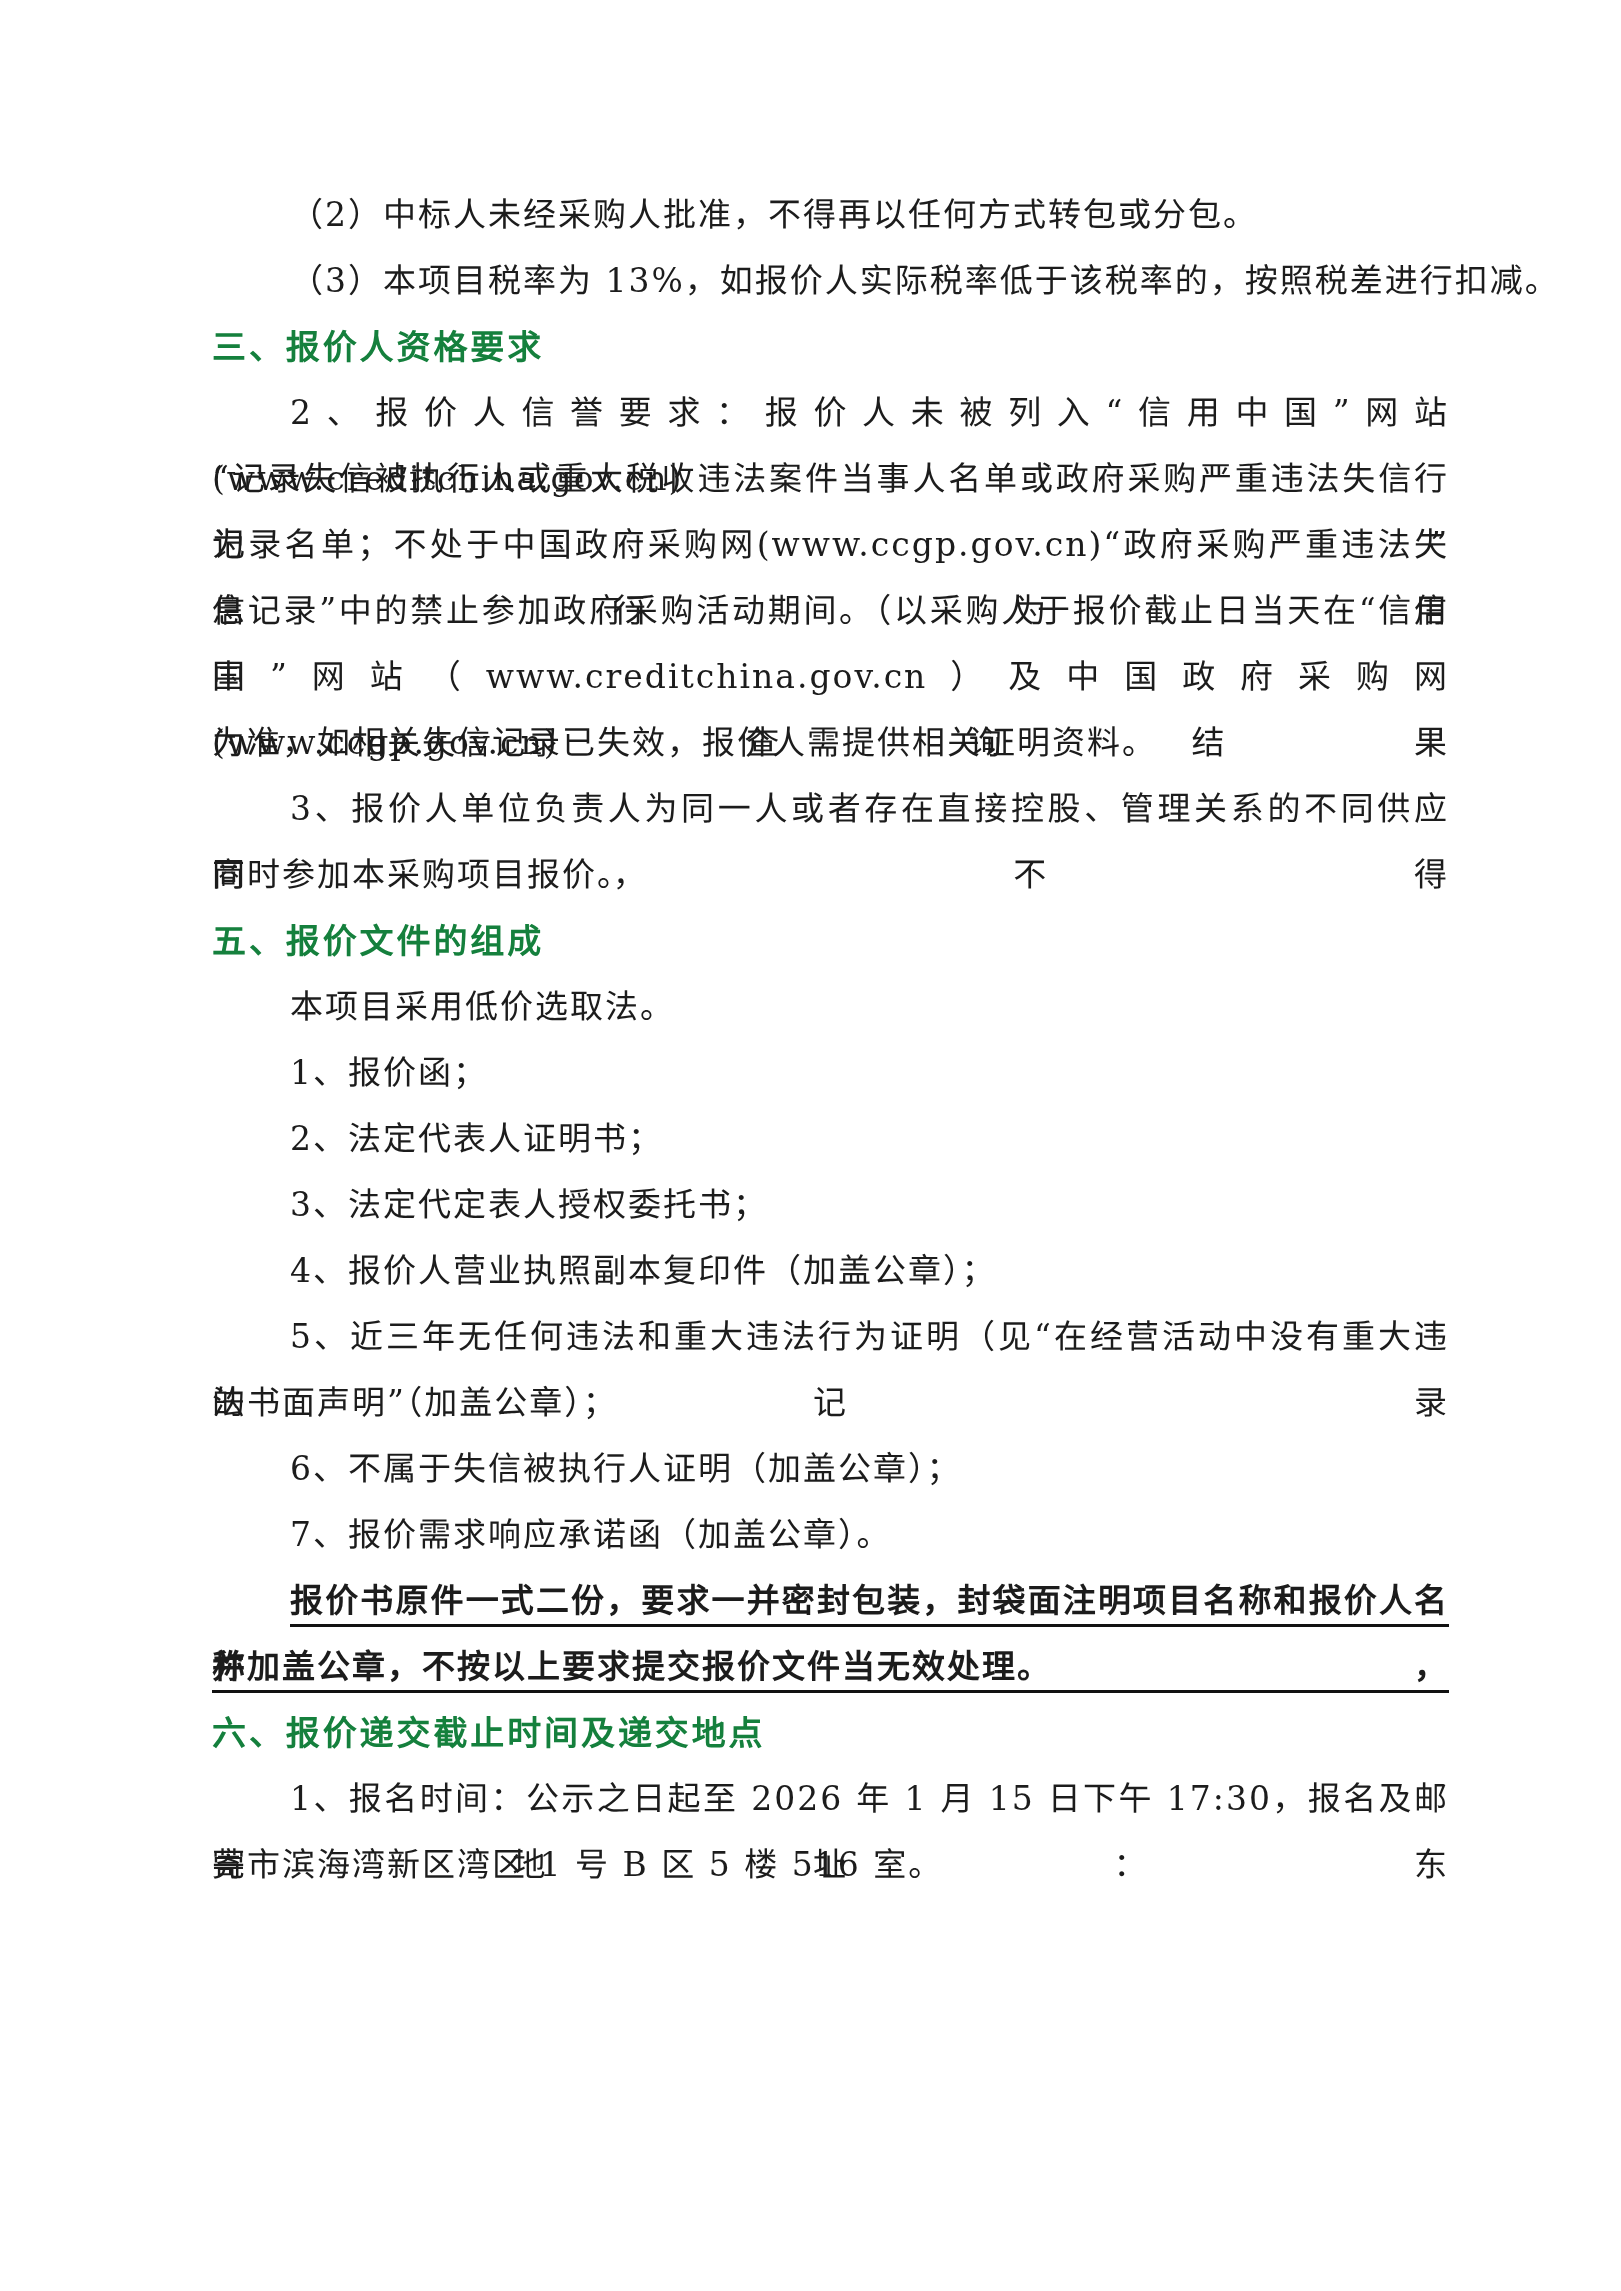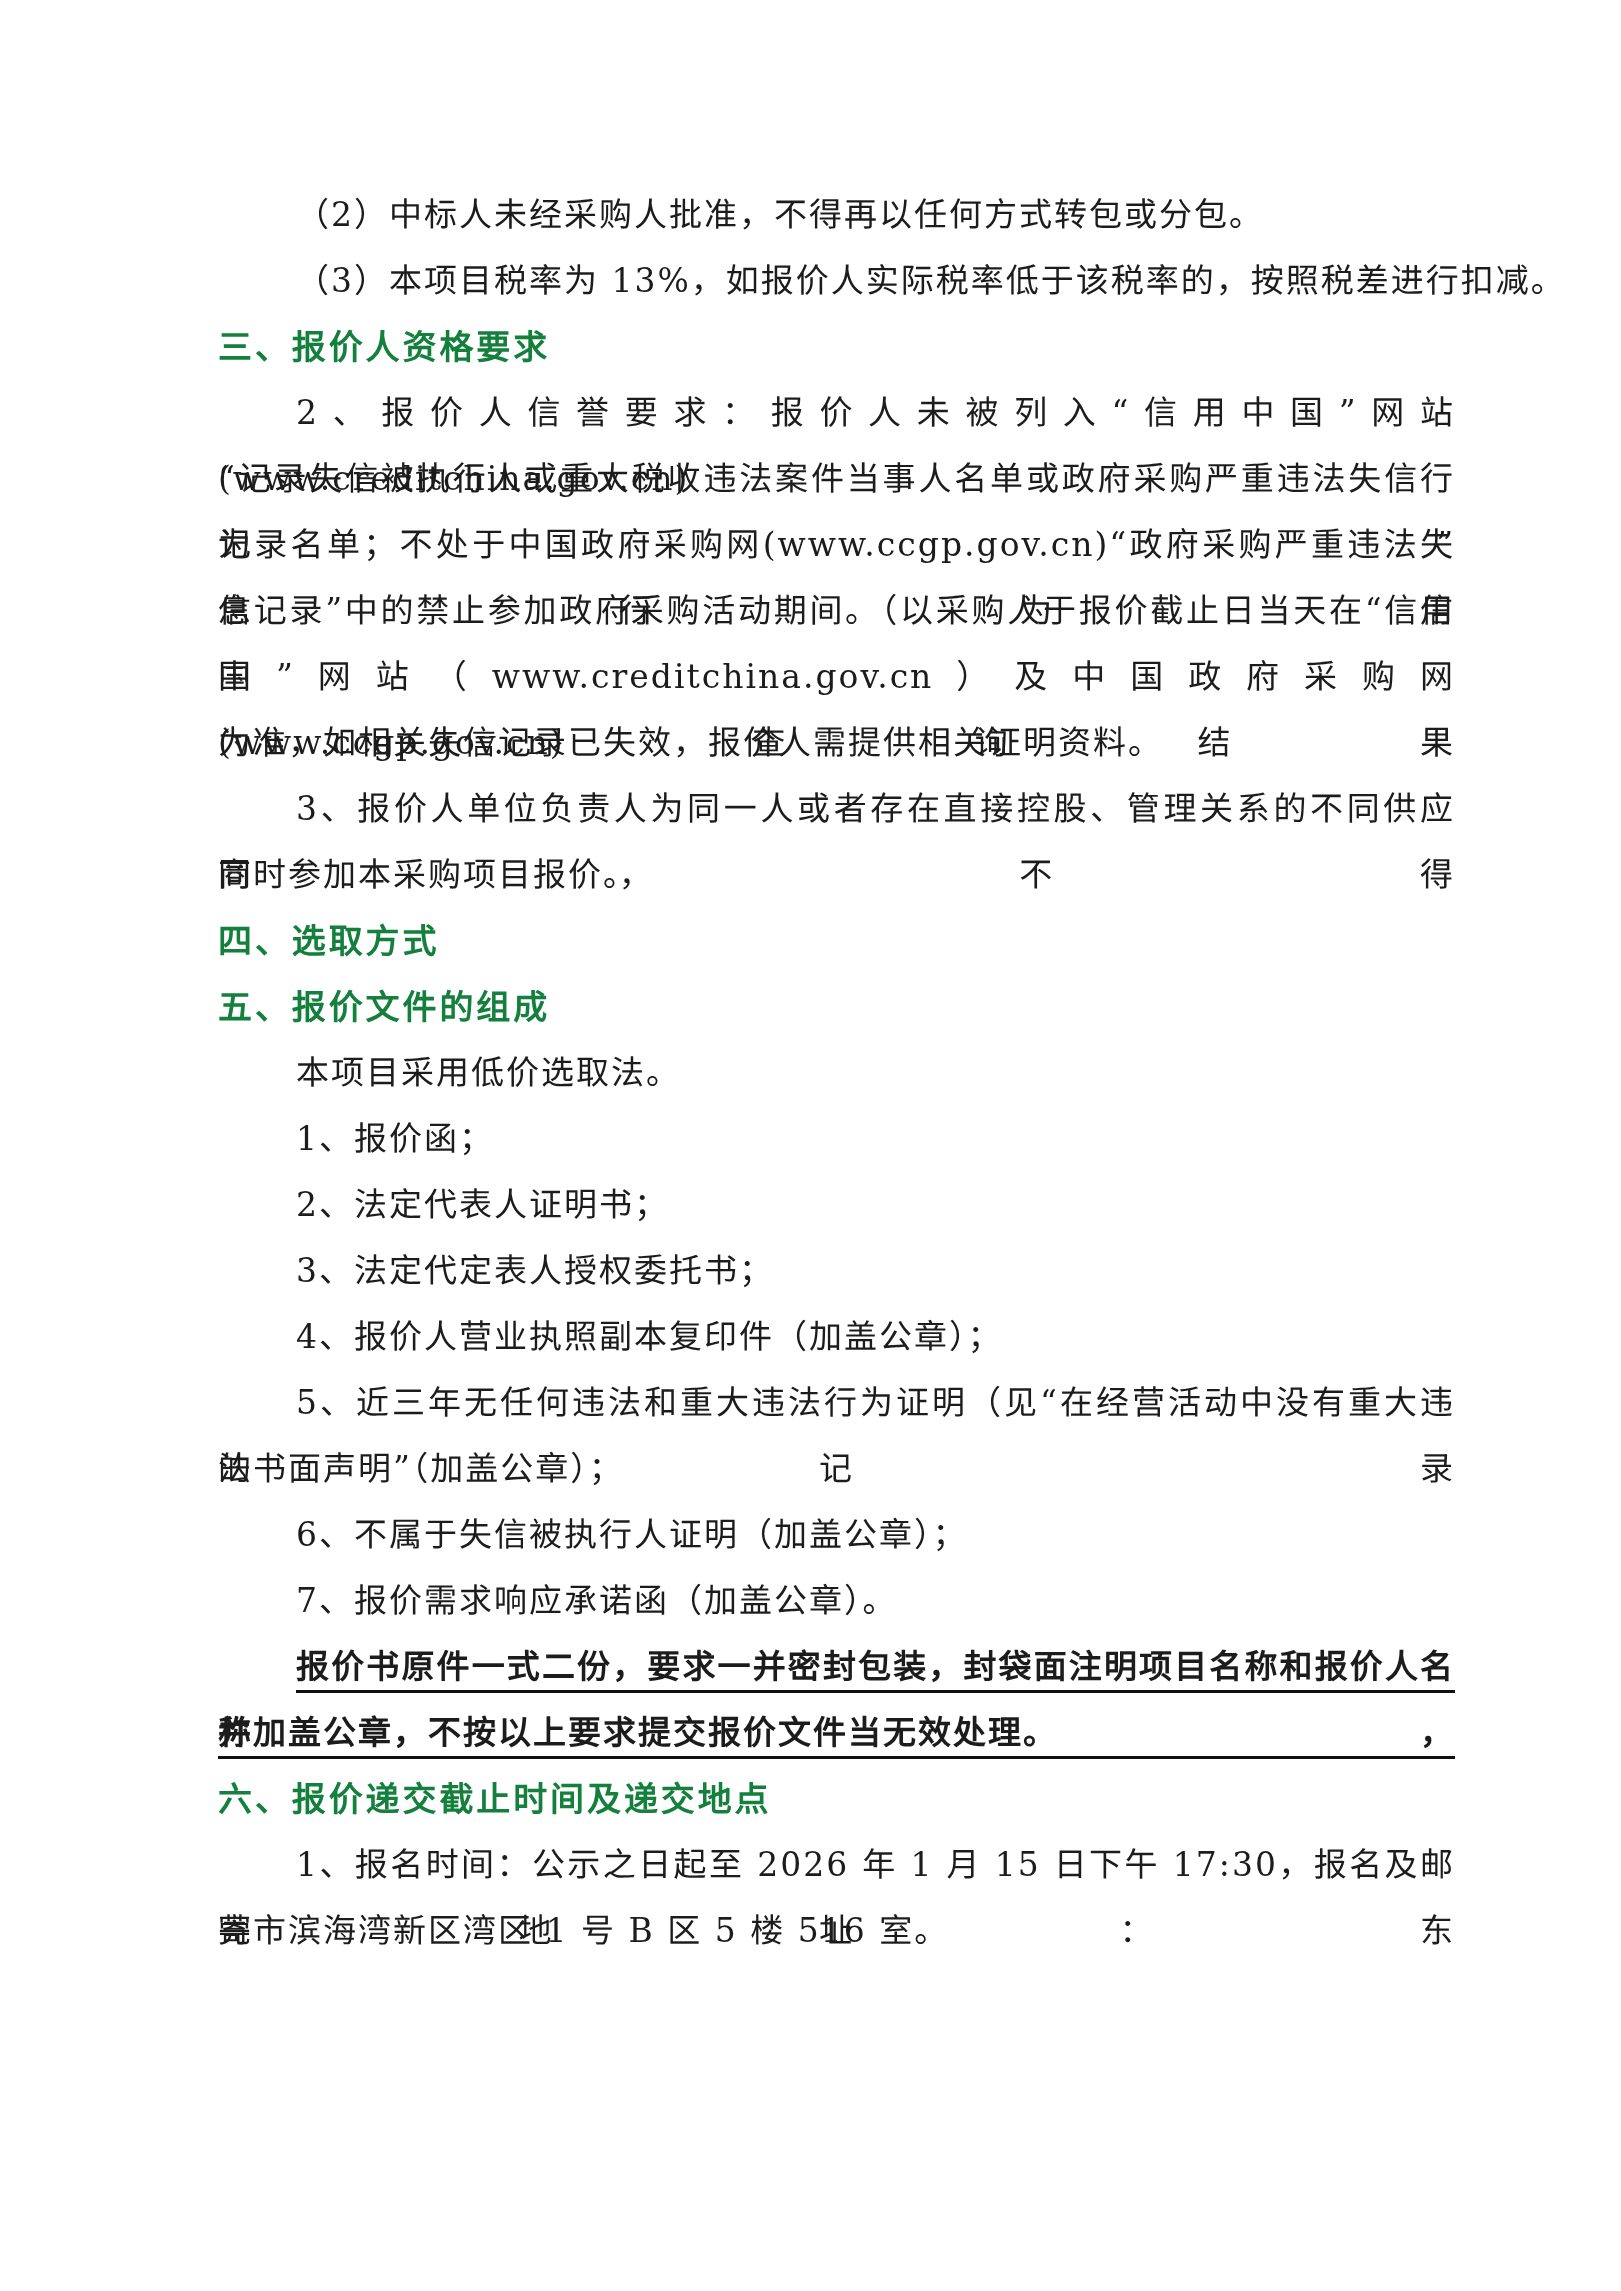--- a/index.html
+++ b/index.html
@@ -12,21 +12,21 @@
     width: 1621px;
     height: 2292px;
     margin: 0 auto;
     background: #ffffff;
     overflow: hidden;
     font-family: "DejaVu Serif", "Liberation Serif", serif;
     color: #1c1c1c;
   }
   .content {
     position: absolute;
-    left: 218px;
+    left: 212px;
     top: 182px;
     width: 1237px;
   }
   .line {
     font-size: 33px;
     line-height: 66px;
     height: 66px;
     letter-spacing: 2px;
     white-space: nowrap;
     overflow: visible;
@@ -64,21 +64,20 @@
     <div class="line indent">（3）本项目税率为 13%，如报价人实际税率低于该税率的，按照税差进行扣减。</div>
     <div class="line heading">三、报价人资格要求</div>
     <div class="line indent fill">2、报价人信誉要求：报价人未被列入“信用中国”网站(www.creditchina.gov.cn)</div>
     <div class="line fill">“记录失信被执行人或重大税收违法案件当事人名单或政府采购严重违法失信行为”</div>
     <div class="line fill">记录名单；不处于中国政府采购网(www.ccgp.gov.cn)“政府采购严重违法失信行为信</div>
     <div class="line fill">息记录”中的禁止参加政府采购活动期间。（以采购人于报价截止日当天在“信用中</div>
     <div class="line fill">国”网站（www.creditchina.gov.cn）及中国政府采购网(www.ccgp.gov.cn)查询结果</div>
     <div class="line">为准，如相关失信记录已失效，报价人需提供相关证明资料。</div>
     <div class="line indent fill">3、报价人单位负责人为同一人或者存在直接控股、管理关系的不同供应商，不得</div>
     <div class="line">同时参加本采购项目报价。</div>
-    <div class="line heading">四、选取方式</div>
     <div class="line heading">五、报价文件的组成</div>
     <div class="line indent">本项目采用低价选取法。</div>
     <div class="line indent">1、报价函；</div>
     <div class="line indent">2、法定代表人证明书；</div>
     <div class="line indent">3、法定代定表人授权委托书；</div>
     <div class="line indent">4、报价人营业执照副本复印件（加盖公章）；</div>
     <div class="line indent fill">5、近三年无任何违法和重大违法行为证明（见“在经营活动中没有重大违法记录</div>
     <div class="line">的书面声明”（加盖公章）；</div>
     <div class="line indent">6、不属于失信被执行人证明（加盖公章）；</div>
     <div class="line indent">7、报价需求响应承诺函（加盖公章）。</div>

